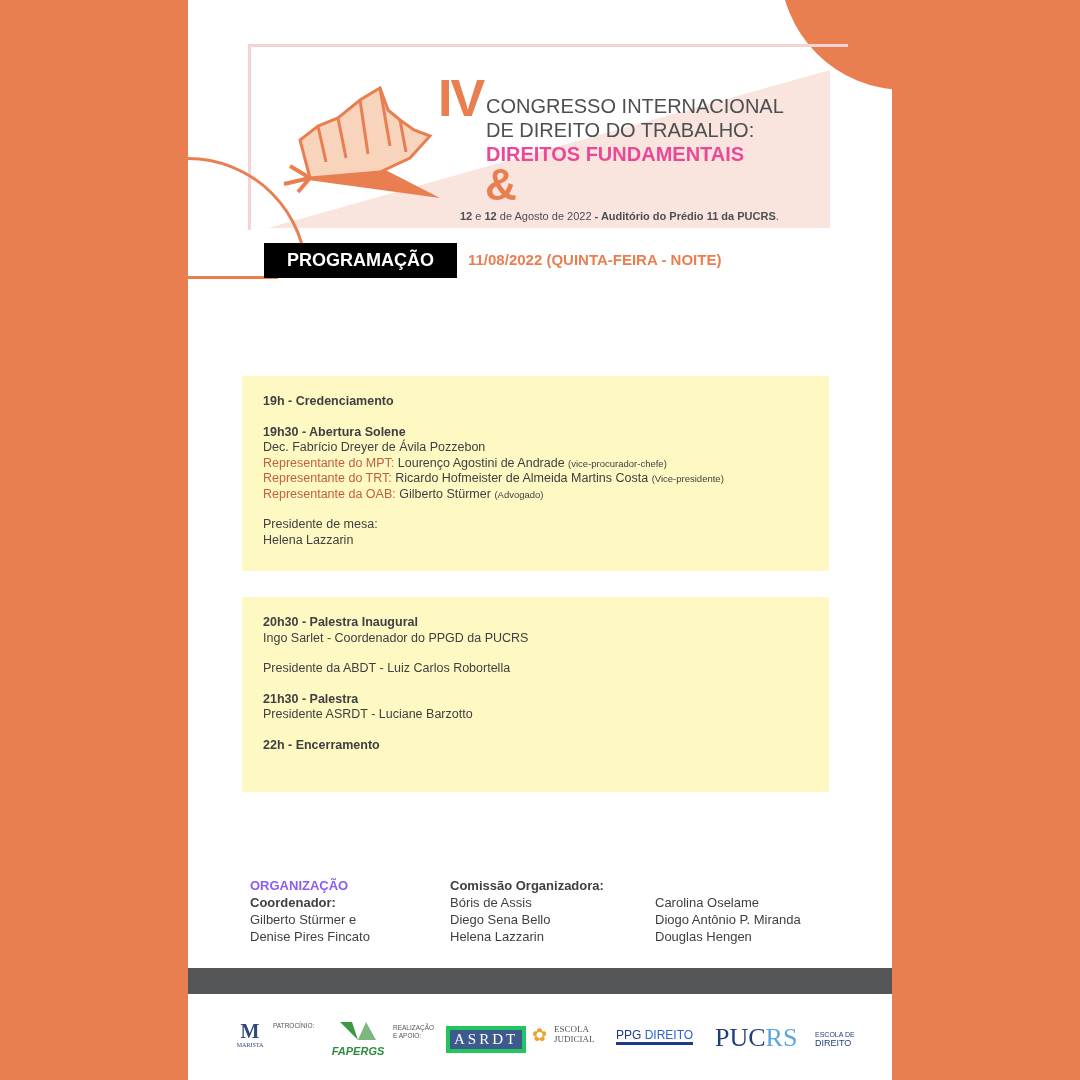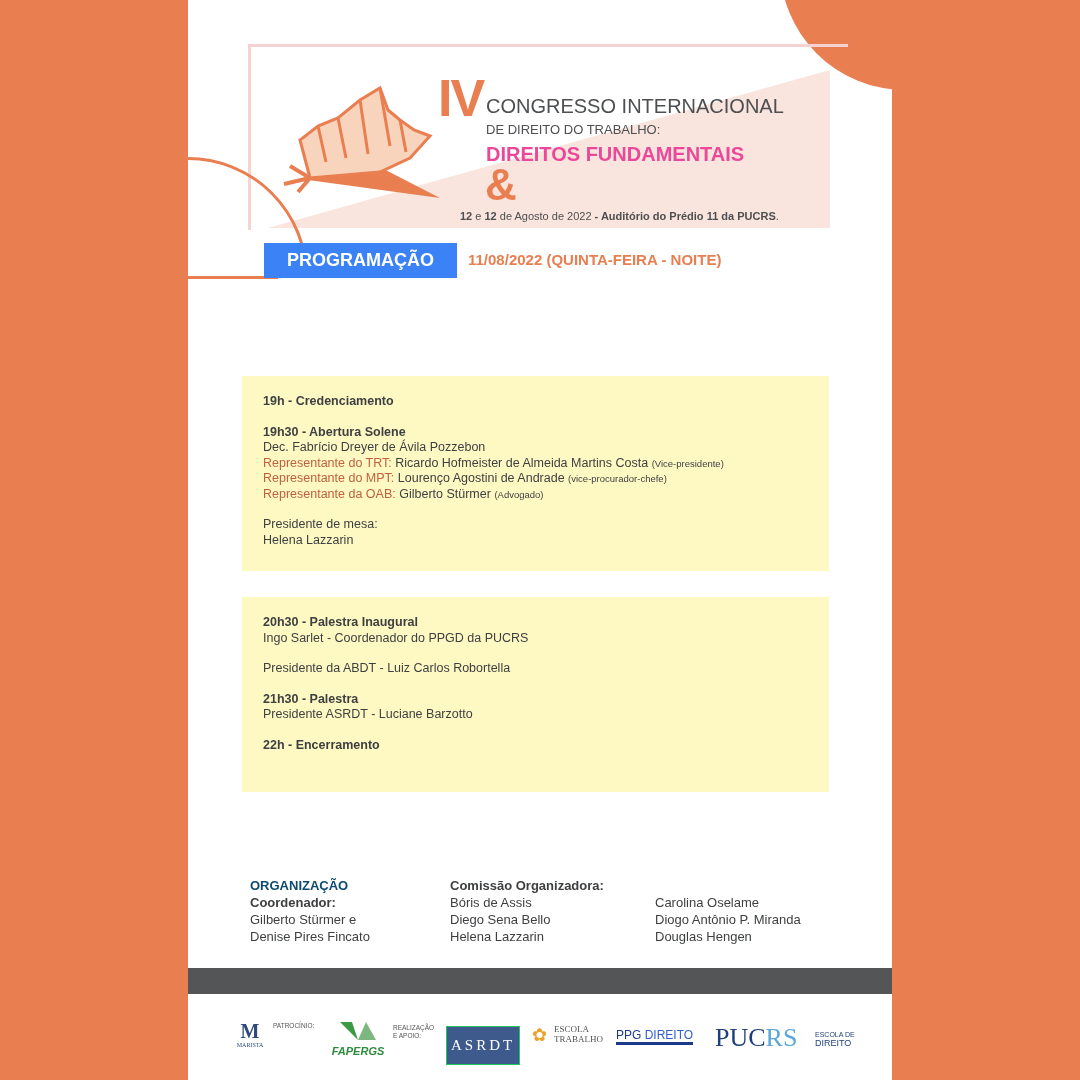--- a/index.html
+++ b/index.html
@@ -6,38 +6,38 @@
   body { width:1080px; height:1080px; background:#E97F51; position:relative; overflow:hidden; font-family:"Liberation Sans", sans-serif; }
   .poster { position:absolute; left:188px; top:0; width:704px; height:1080px; background:#FFFFFF; overflow:hidden; }
   .corner-circle { position:absolute; left:592px; top:-160px; width:250px; height:250px; border-radius:50%; background:#E97F51; }
   .header-border { position:absolute; left:60px; top:44px; width:600px; height:186px; border-top:3px solid #F6D3D3; border-left:3px solid #F6D3D3; box-sizing:border-box; }
   .header-tri { position:absolute; left:0; top:0; }
   .quarter-arc { position:absolute; left:-120px; top:157px; width:240px; height:240px; border:3px solid #E97F51; border-radius:50%; box-sizing:border-box; clip-path: inset(0 0 50% 50%); }
   .left-line { position:absolute; left:0; top:276px; width:90px; height:3px; background:#E97F51; }
   .book { position:absolute; left:92px; top:80px; }
   .iv { position:absolute; left:250px; top:72px; font-size:52px; font-weight:bold; color:#E97F51; letter-spacing:-2px; line-height:52px; }
   .t1 { position:absolute; left:298px; top:94px; font-size:20px; color:#4D4F51; line-height:24px; }
-  .t2 { position:absolute; left:298px; top:118px; font-size:13px; color:#4D4F51; line-height:24px; }
+  .t2 { position:absolute; left:298px; top:118px; font-size:20px; color:#4D4F51; line-height:24px; }
   .t3 { position:absolute; left:298px; top:142px; font-size:20px; color:#ec4899; font-weight:bold; line-height:24px; }
   .amp { position:absolute; left:297px; top:162px; font-size:44px; color:#E97F51; font-weight:bold; line-height:46px; }
   .t4 { position:absolute; left:338px; top:162px; font-size:44px; color:#4D4F51; font-weight:bold; line-height:46px; letter-spacing:1px; }
   .dateline { position:absolute; left:272px; top:210px; font-size:11px; color:#4D4F51; white-space:nowrap; }
   .dateline b { font-weight:bold; }
-  .prog-box { position:absolute; left:76px; top:243px; width:193px; height:35px; background:#3b82f6; color:#fff; font-weight:bold; font-size:18px; line-height:35px; text-align:center; }
+  .prog-box { position:absolute; left:76px; top:243px; width:193px; height:35px; background:#000000; color:#fff; font-weight:bold; font-size:18px; line-height:35px; text-align:center; }
   .prog-date { position:absolute; left:280px; top:251px; font-size:15px; font-weight:bold; color:#E97F51; white-space:nowrap; }
   .block { position:absolute; left:54px; width:587px; background:#fef9c3; padding:18px 21px; box-sizing:border-box; font-size:12.5px; color:#3D3F41; }
   .block1 { top:376px; height:195px; }
   .block2 { top:597px; height:195px; }
   .line { line-height:15.5px; white-space:nowrap; }
   .bold { font-weight:bold; }
   .gap { height:15px; }
   .rep { color:#C0603F; }
   .small { font-size:9.5px; }
   .org { position:absolute; top:877px; font-size:13px; color:#3D3F41; line-height:17px; }
-  .org-title { color:#0c4a6e; font-weight:bold; }
+  .org-title { color:#8b5cf6; font-weight:bold; }
   .dark-bar { position:absolute; left:0; top:968px; width:704px; height:26px; background:#535556; }
   .logos { position:absolute; left:0; top:1010px; width:704px; height:60px; }
   .logo { position:absolute; }
 </style>
 </head>
 <body>
 
 <div class="poster">
 
   <div class="corner-circle"></div>
@@ -68,22 +68,22 @@
   </div>
 
   <div class="prog-box">PROGRAMAÇÃO</div>
   <div class="prog-date">11/08/2022 (QUINTA-FEIRA - NOITE)</div>
 
   <div class="block block1">
     <div class="line bold">19h - Credenciamento</div>
     <div class="gap"></div>
     <div class="line bold">19h30 - Abertura Solene</div>
     <div class="line">Dec. Fabrício Dreyer de Ávila Pozzebon</div>
+    <div class="line"><span class="rep">Representante do MPT:</span><span> Lourenço Agostini de Andrade </span><span class="small">(vice-procurador-chefe)</span></div>
     <div class="line"><span class="rep">Representante do TRT:</span><span> Ricardo Hofmeister de Almeida Martins Costa </span><span class="small">(Vice-presidente)</span></div>
-    <div class="line"><span class="rep">Representante do MPT:</span><span> Lourenço Agostini de Andrade </span><span class="small">(vice-procurador-chefe)</span></div>
     <div class="line"><span class="rep">Representante da OAB:</span><span> Gilberto Stürmer </span><span class="small">(Advogado)</span></div>
     <div class="gap"></div>
     <div class="line">Presidente de mesa:</div>
     <div class="line">Helena Lazzarin</div>
   </div>
 
   <div class="block block2">
     <div class="line bold">20h30 - Palestra Inaugural</div>
     <div class="line">Ingo Sarlet - Coordenador do PPGD da PUCRS</div>
     <div class="gap"></div>
@@ -125,25 +125,25 @@
       <svg width="40" height="20" viewBox="0 0 40 20">
           <polygon points="2,0 14,0 20,18" fill="#3C9A45"></polygon>
           <polygon points="20,18 28,0 38,18" fill="#7BB77F"></polygon>
         </svg>
       <div style="font-size:11px; font-weight:bold; font-style:italic; color:#2E8B3E; line-height:11px;text-align:center;">FAPERGS</div>
     </div>
     <div class="logo" style="left:205px; top:14px; font-size:6.5px; color:#555; line-height:8px;">
       <div>REALIZAÇÃO</div>
         <div>E APOIO:</div>
     </div>
-    <div class="logo" style="left:258px; top:16px; background:#3E5A8C; color:#fff; font-family:'Liberation Serif',serif; font-size:15px; letter-spacing:3px; padding:10px 4px; border:1px solid #22c55e;">ASRDT</div>
+    <div class="logo" style="left:258px; top:16px; background:#3E5A8C; color:#fff; font-family:'Liberation Serif',serif; font-size:15px; letter-spacing:3px; padding:1px 4px; border:4px solid #22c55e;">ASRDT</div>
     <div class="logo" style="left:344px; top:14px; width:20px; height:22px; color:#E9A22C; font-size:18px; line-height:22px;">✿</div>
     <div class="logo" style="left:366px; top:14px; font-family:'Liberation Serif',serif; font-size:9px; color:#555; line-height:10px;">
       <div>ESCOLA</div>
-        <div>TRABALHO</div>
+        <div>JUDICIAL</div>
     </div>
     <div class="logo" style="left:428px; top:18px; font-size:12px; font-weight:normal; color:#1E3A8A; border-bottom:3px solid #1E3A8A;">
       <span>PPG</span> <span style="color:#2F5FD0;">DIREITO</span>
     </div>
     <div class="logo" style="left:527px; top:14px; font-family:'Liberation Serif',serif; font-size:26px; line-height:28px;">
       <span style="color:#1F3F7A;">PUC</span><span style="color:#5BA6DC;">RS</span>
     </div>
     <div class="logo" style="left:627px; top:20px; font-size:7px; color:#1F3F7A; line-height:9px;">
       <div>ESCOLA DE</div>
         <div style="font-size:9px;">DIREITO</div>

